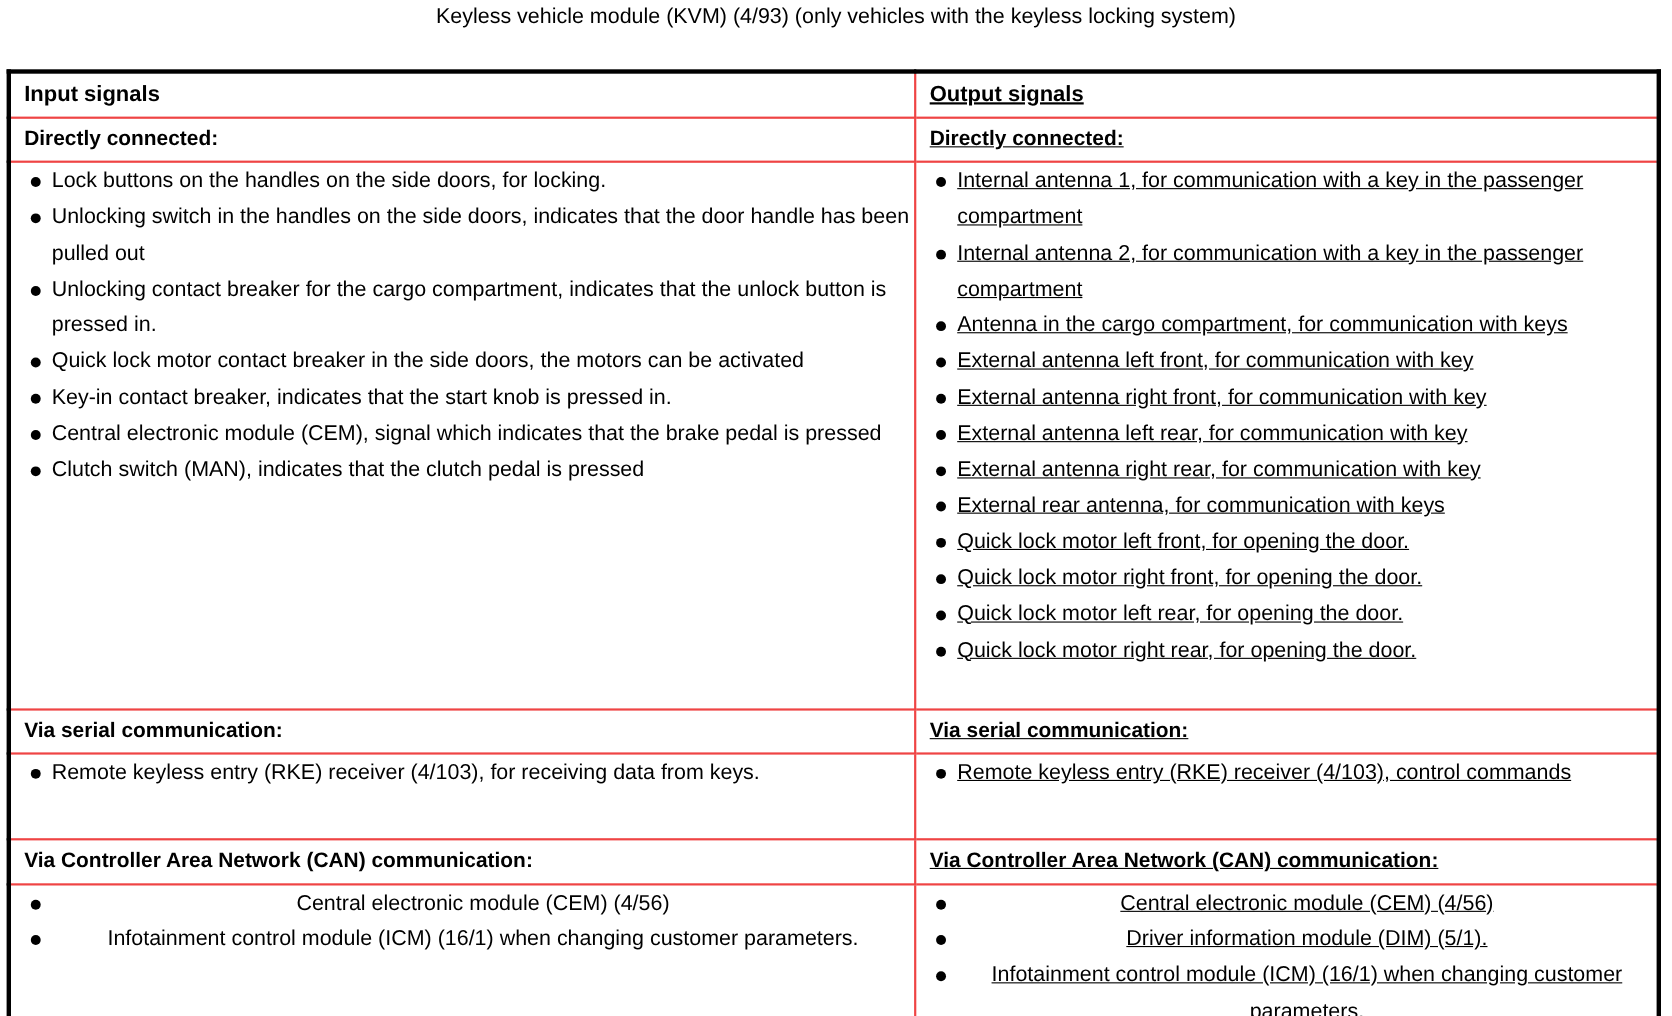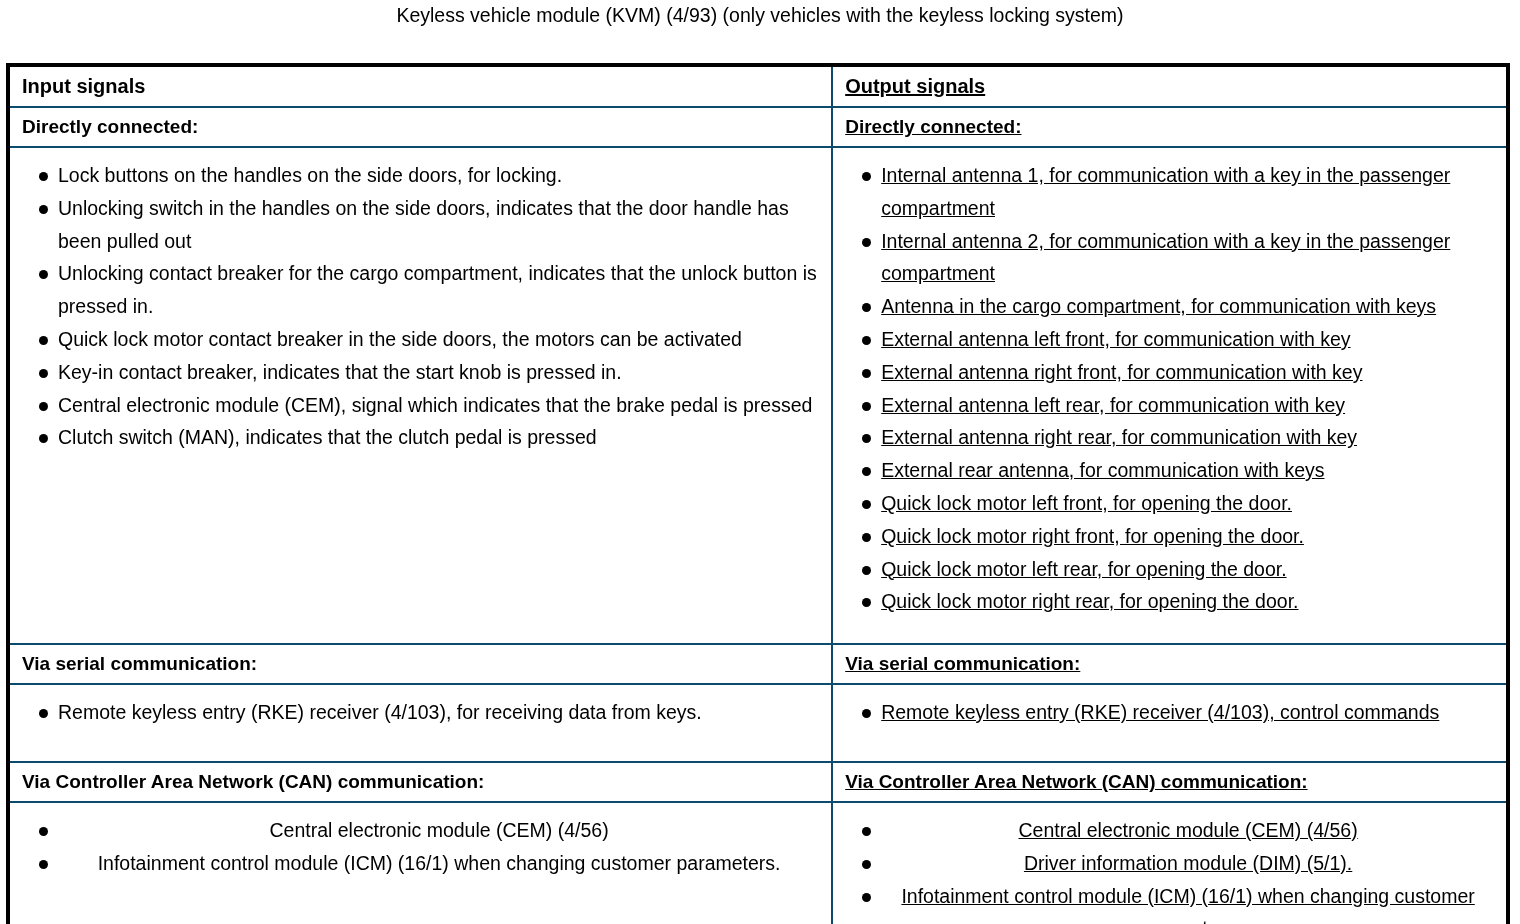--- a/index.html
+++ b/index.html
@@ -47,21 +47,21 @@
     border-collapse: collapse;
     table-layout: fixed;
     background: #ffffff;
     margin-top: 24px;
   }
 
   .signal-table col.c-left  { width: 822px; }
   .signal-table col.c-right { width: 674px; }
 
   .signal-table td {
-    border: 2px solid #0c4a6e;
+    border: 2px solid #ef4444;
     vertical-align: top;
     padding: 0;
     background: #ffffff;
   }
 
   
   .signal-table tr:first-child td { border-top: none; }
   .signal-table tr:last-child td { border-bottom: none; }
   .signal-table td:first-child { border-left: none; }
   .signal-table td:last-child { border-right: none; text-decoration: underline; }
@@ -80,21 +80,21 @@
   .sub-head {
     font-size: 19px;
     line-height: 25px;
     font-weight: 700;
     white-space: nowrap;
   }
 
   ul.bullets {
     list-style: none;
     margin: 0;
-    padding: 11px;
+    padding: 0;
   }
 
   ul.bullets li {
     position: relative;
     padding-left: 37px;
     margin: 0 0 0 0;
     font-size: 19.5px;
     line-height: 32.8px;
     font-weight: 400;
   }

